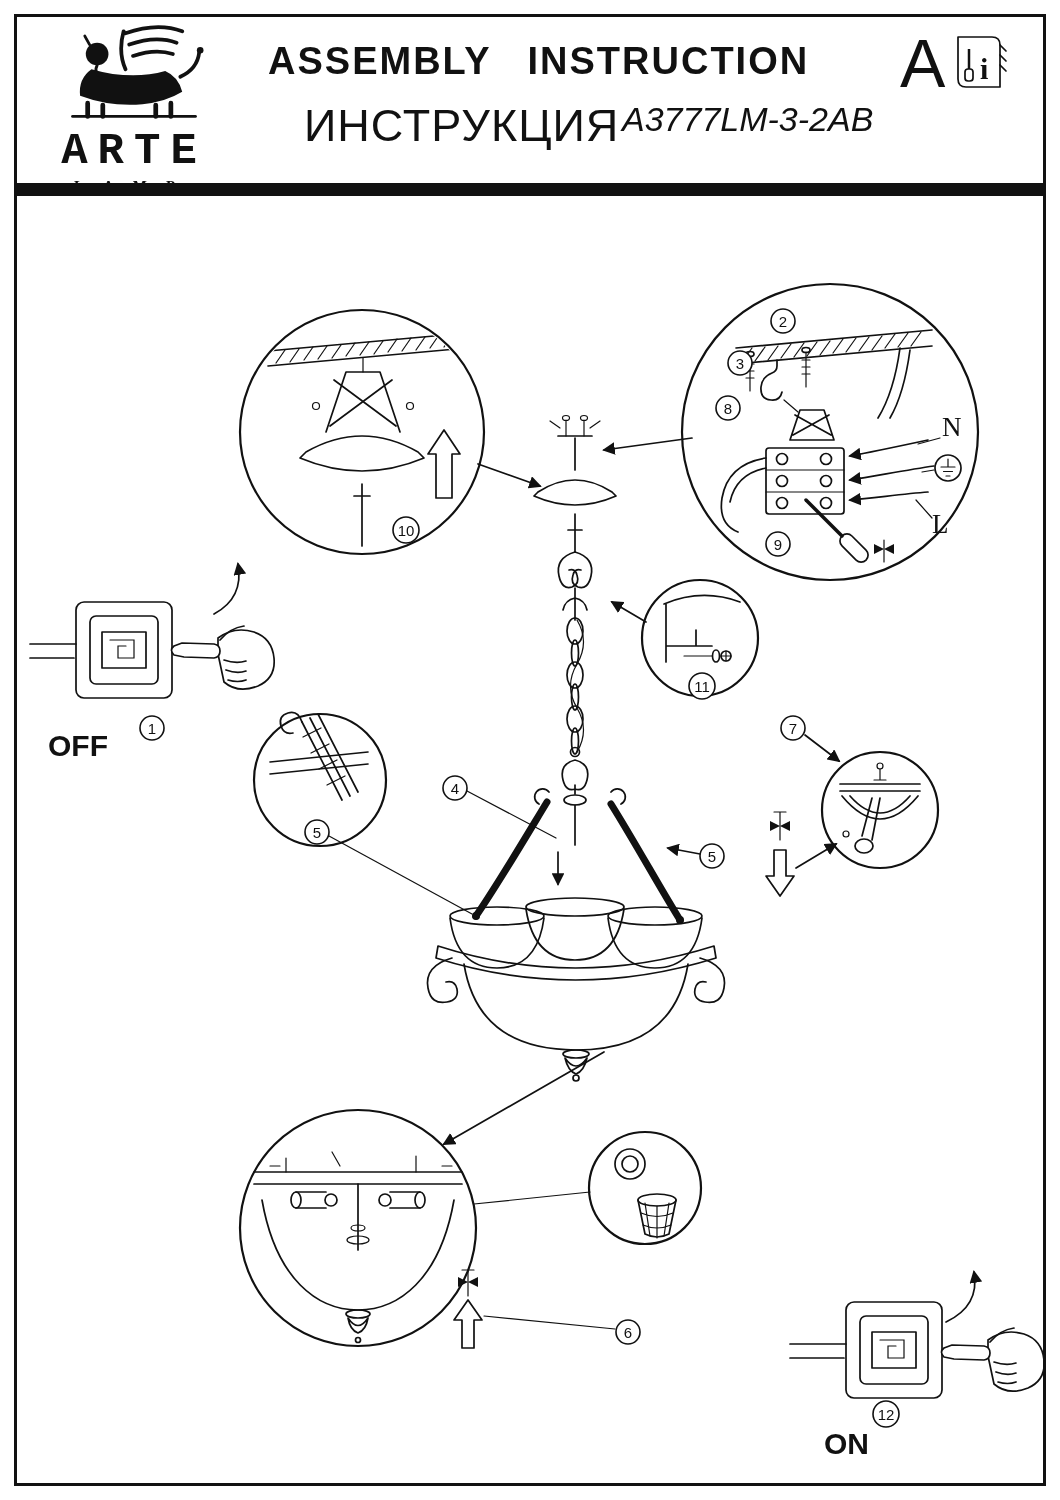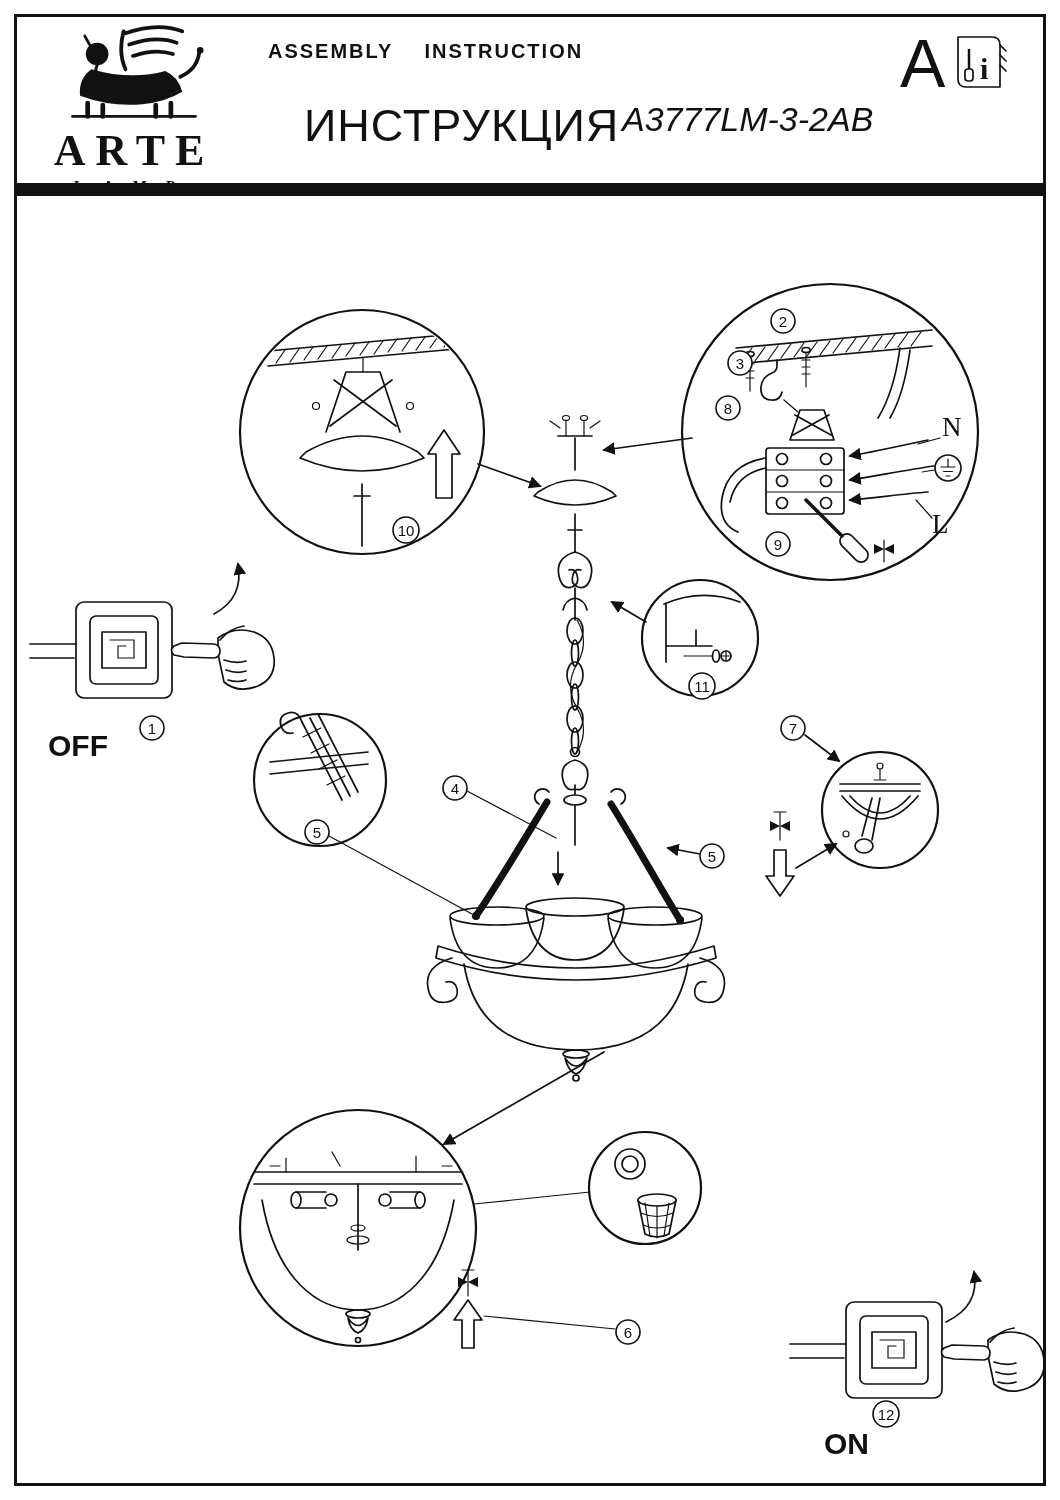--- a/index.html
+++ b/index.html
@@ -1,25 +1,25 @@
 <!DOCTYPE html>
 <html><head>
 <meta charset="utf-8">
 <style>
   html,body{margin:0;padding:0;background:#e8e8e8;}
   .page{position:relative;width:1060px;height:1500px;margin:0 auto;background:#fff;
         font-family:"Liberation Sans",sans-serif;color:#111;overflow:hidden;}
   .frame{position:absolute;left:14px;top:14px;right:14px;bottom:14px;border:3px solid #111;pointer-events:none;}
   .hbar{position:absolute;left:14px;top:183px;width:1032px;height:13px;background:#111;}
-  .hdr-en{position:absolute;left:268px;top:40px;font-size:20px;font-weight:bold;letter-spacing:2px;word-spacing:24px;white-space:nowrap;}
+  .hdr-en{position:absolute;left:268px;top:40px;font-size:38px;font-weight:bold;letter-spacing:2px;word-spacing:24px;white-space:nowrap;}
   .hdr-ru{position:absolute;left:296px;top:100px;font-size:45px;letter-spacing:1px;white-space:nowrap;margin-left:8px;}
   .hdr-model{position:absolute;left:622px;top:100px;font-size:34px;white-space:nowrap;font-style:italic;}
   .hdr-A{position:absolute;left:900px;top:24px;font-size:68px;}
   .logo{position:absolute;left:36px;top:20px;width:196px;text-align:center;}
-  .logo-arte{font-family:Liberation Serif, serif;font-size:44px;font-weight:bold;letter-spacing:10px;line-height:1.05;}
+  .logo-arte{font-family:Liberation Mono, monospace;font-size:44px;font-weight:bold;letter-spacing:10px;line-height:1.05;}
   .logo-lamp{font-family:"Liberation Serif",serif;font-size:15px;font-weight:bold;letter-spacing:19px;margin-top:4px;}
   .bookicon{position:absolute;left:952px;top:30px;}
   svg.diagram{position:absolute;left:0;top:200px;}
   
   .s{fill:none;stroke:#111;stroke-width:1.7;stroke-linecap:round;stroke-linejoin:round;}
   .s1{fill:none;stroke:#111;stroke-width:1.2;stroke-linecap:round;}
   .s3{fill:none;stroke:#111;stroke-width:3;stroke-linecap:round;}
   .f{fill:#111;stroke:none;}
   .wf{fill:#fff;stroke:#111;stroke-width:1.7;stroke-linejoin:round;}
   .strap{fill:none;stroke:#111;stroke-width:7;stroke-linecap:round;}

